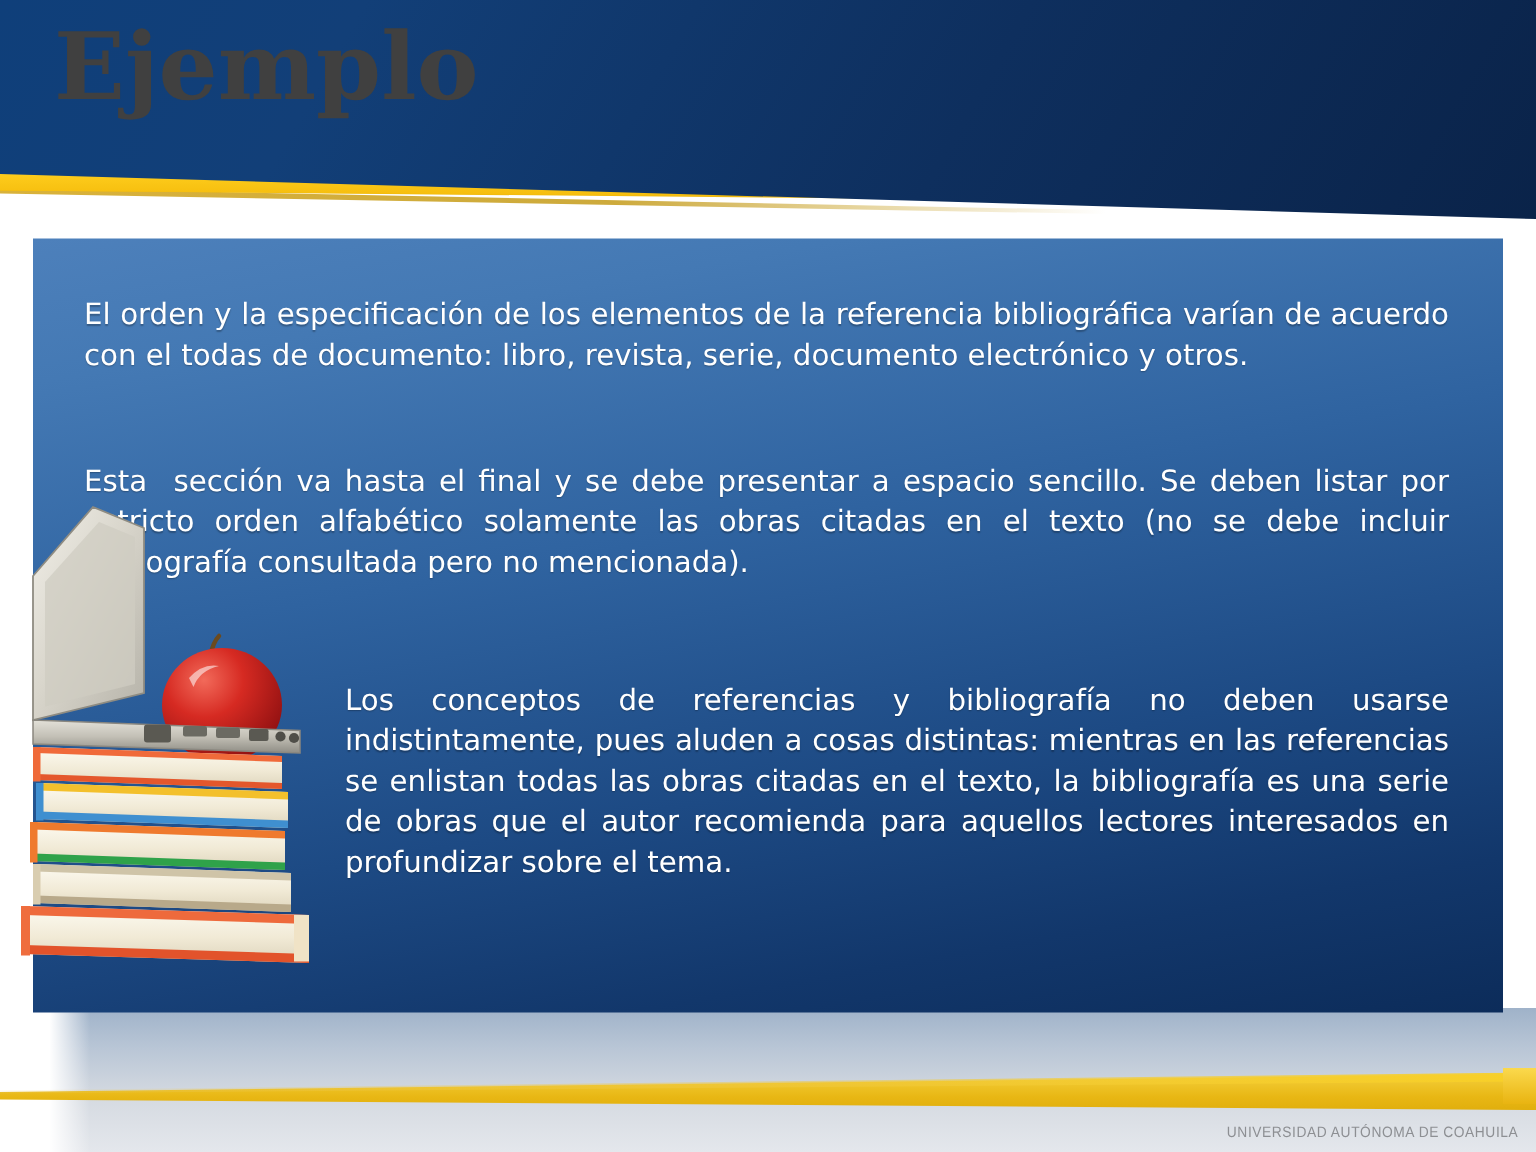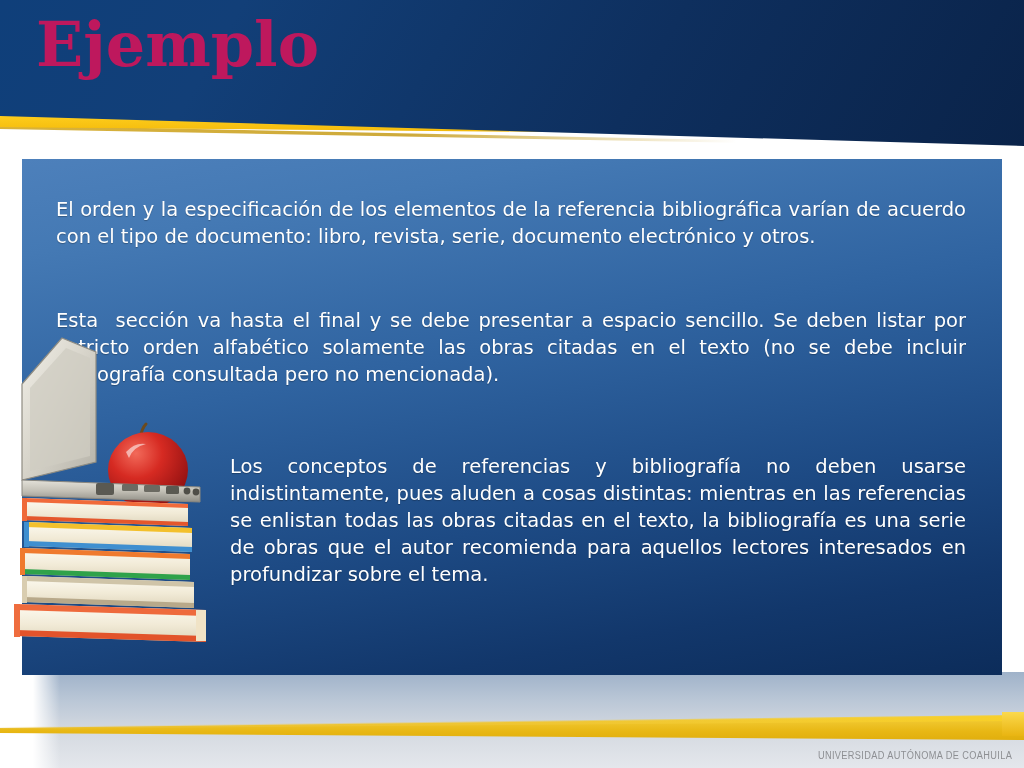--- a/index.html
+++ b/index.html
@@ -67,21 +67,21 @@
   .slide-title {
     position: absolute;
     left: 36px;
     top: 12px;
     z-index: 5;
     font-family: "DejaVu Serif", "Liberation Serif", serif;
     font-weight: 700;
     font-size: 62px;
     line-height: 1.08;
     letter-spacing: 0px;
-    color: #be185d;
+    color: #404040;
     white-space: nowrap;
   }
 
   
   .lower-grad {
     position: absolute;
     left: 0;
     top: 672px;
     width: 1024px;
     height: 96px;
@@ -199,21 +199,21 @@
 
   <div class="lower-grad"></div>
   <div class="lower-grad-left"></div>
   <div class="footer-gold"></div>
   <div class="footer-gold-hi"></div>
   <div class="footer-gold-tip"></div>
 
   <div class="footer-text">UNIVERSIDAD AUTÓNOMA DE COAHUILA</div>
 
   <div class="content-panel">
-    <div class="para" id="para-1">El orden y la especificación de los elementos de la referencia bibliográfica varían de acuerdo con el tipo de documento: libro, revista, serie, documento electrónico y otros.</div>
+    <div class="para" id="para-1">El orden y la especificación de los elementos de la referencia bibliográfica varían de acuerdo con el todas de documento: libro, revista, serie, documento electrónico y otros.</div>
     <div class="para" id="para-2">Esta  sección va hasta el final y se debe presentar a espacio sencillo. Se deben listar por estricto orden alfabético solamente las obras citadas en el texto (no se debe incluir bibliografía consultada pero no mencionada).</div>
     <div class="para" id="para-3">Los conceptos de referencias y bibliografía no deben usarse indistintamente, pues aluden a cosas distintas: mientras en las referencias se enlistan todas las obras citadas en el texto, la bibliografía es una serie de obras que el autor recomienda para aquellos lectores interesados en profundizar sobre el tema.</div>
   </div>
 
   <div class="photo">
     <svg width="232" height="348" viewBox="0 0 232 348" xmlns="http://www.w3.org/2000/svg" aria-hidden="true">
       <defs>
         <linearGradient id="pageGrad" x1="0" y1="0" x2="0" y2="1">
           <stop offset="0%" stop-color="#fdfbf2"></stop>
           <stop offset="55%" stop-color="#f1ead6"></stop>

